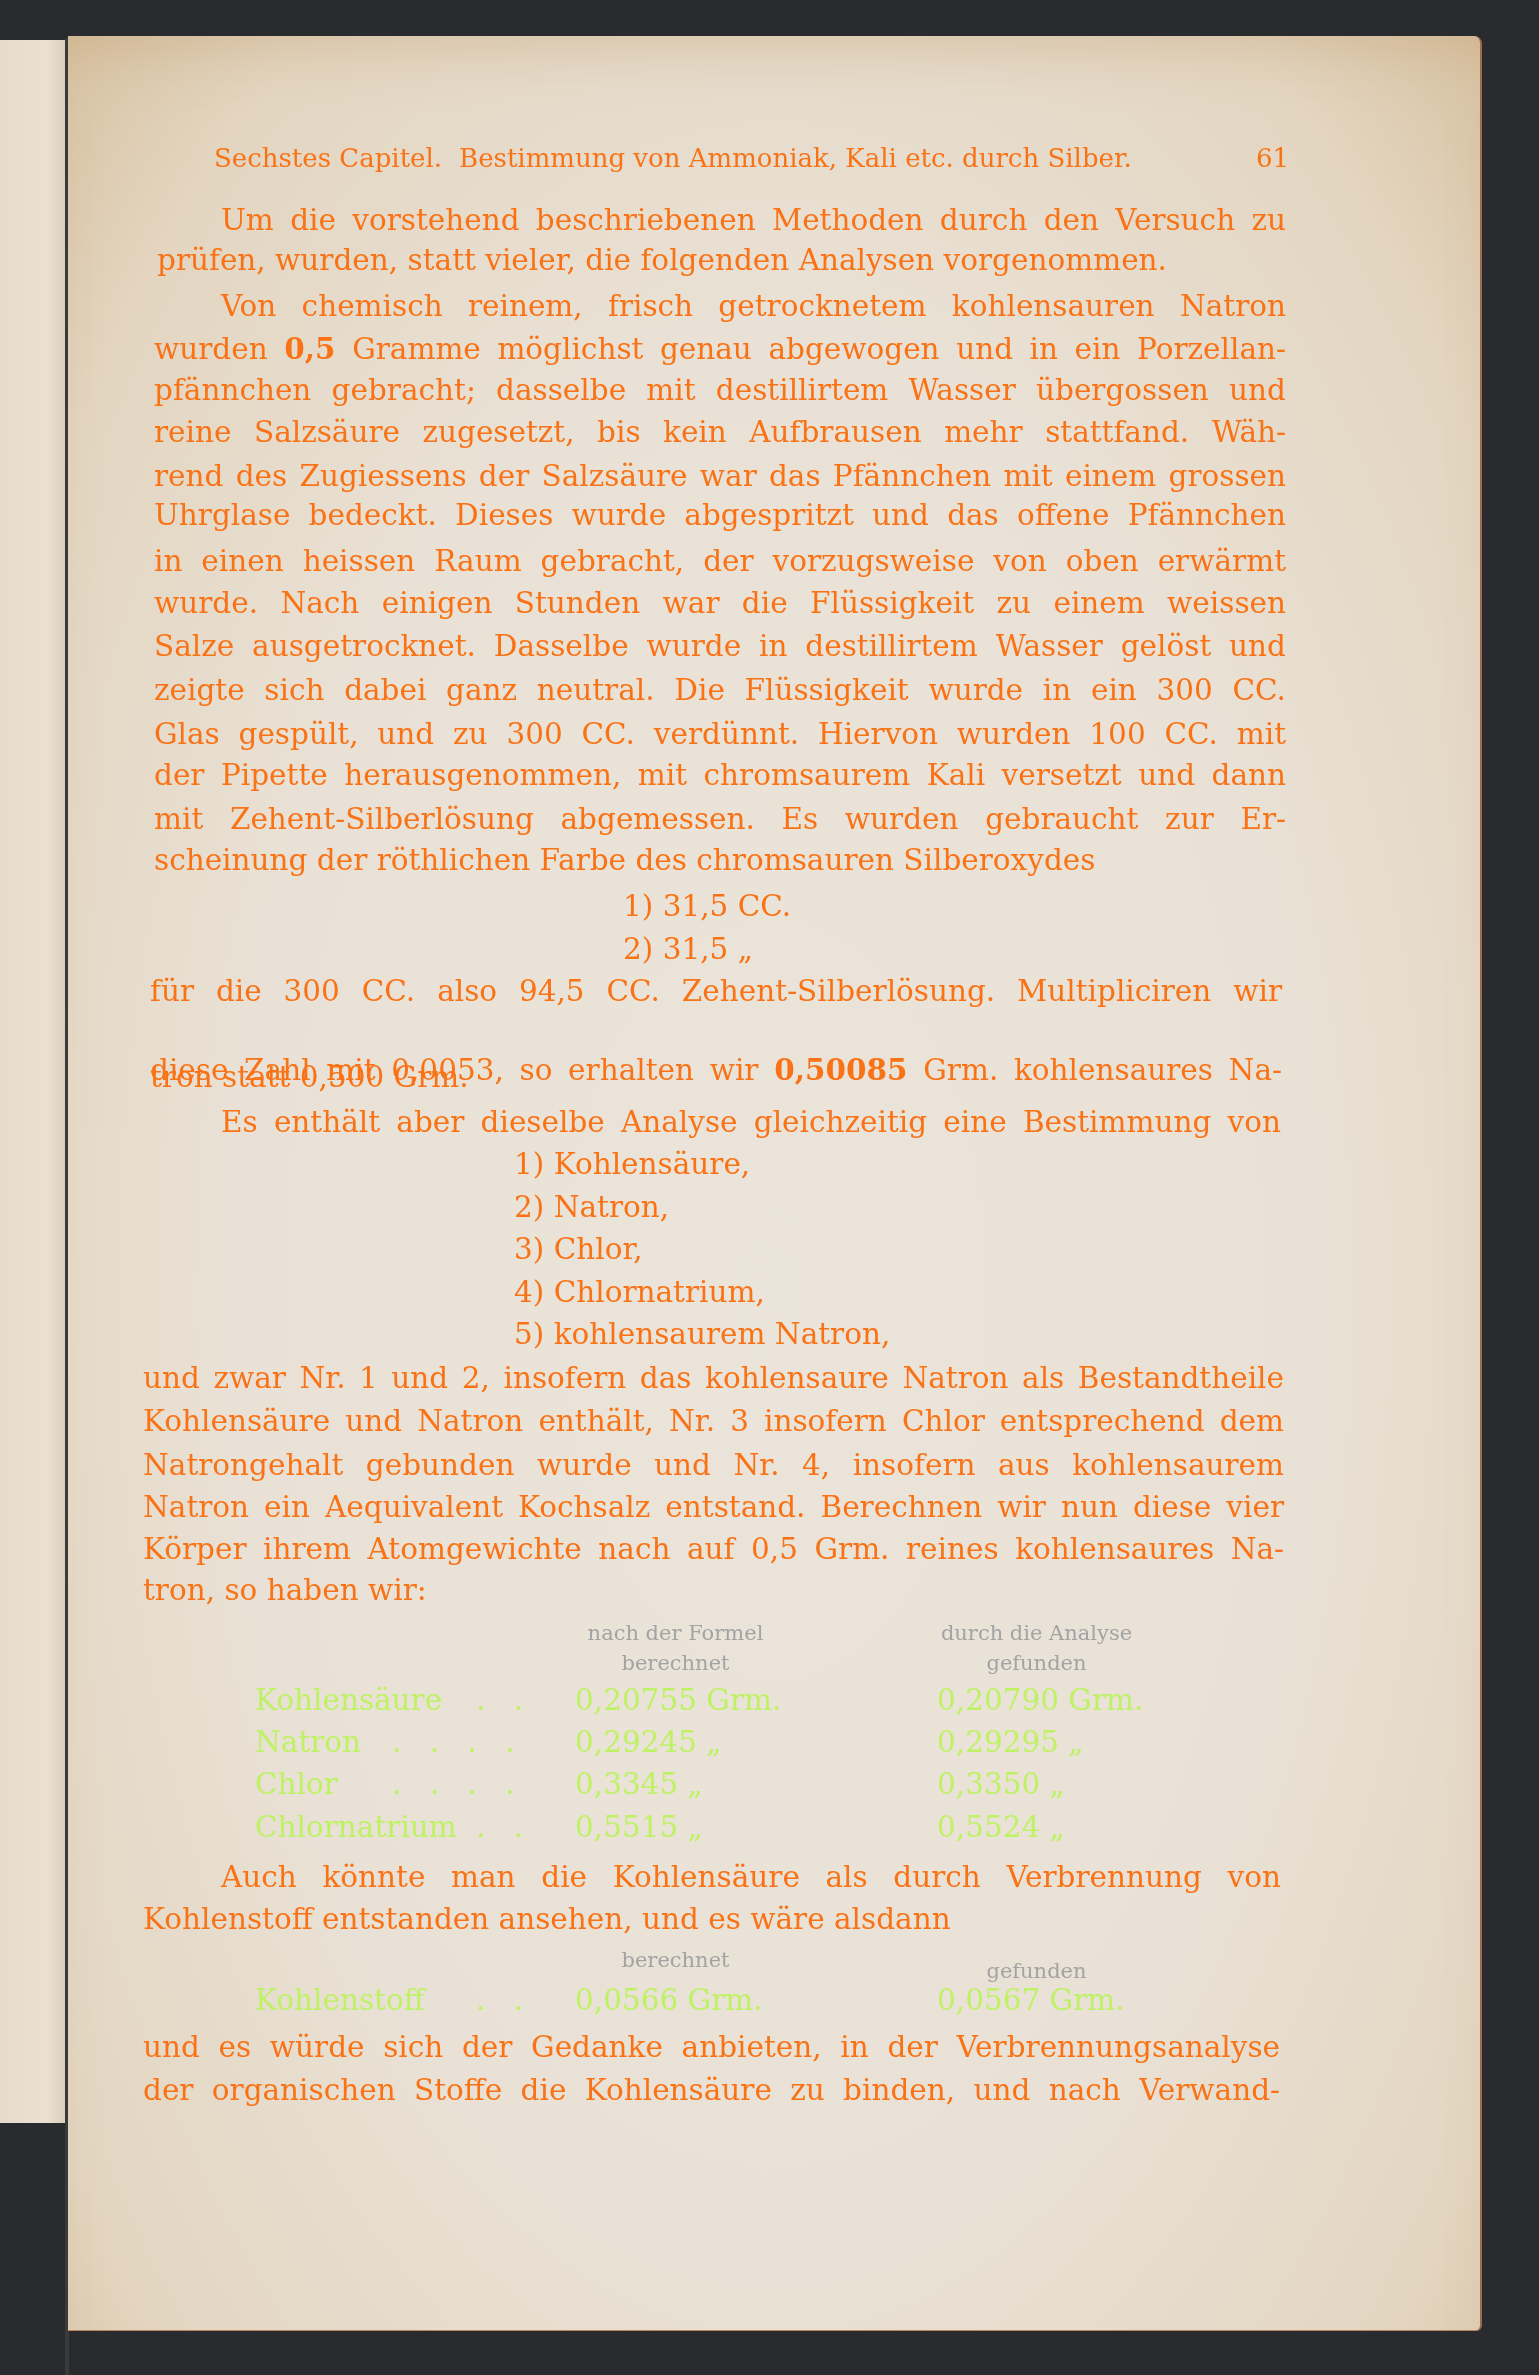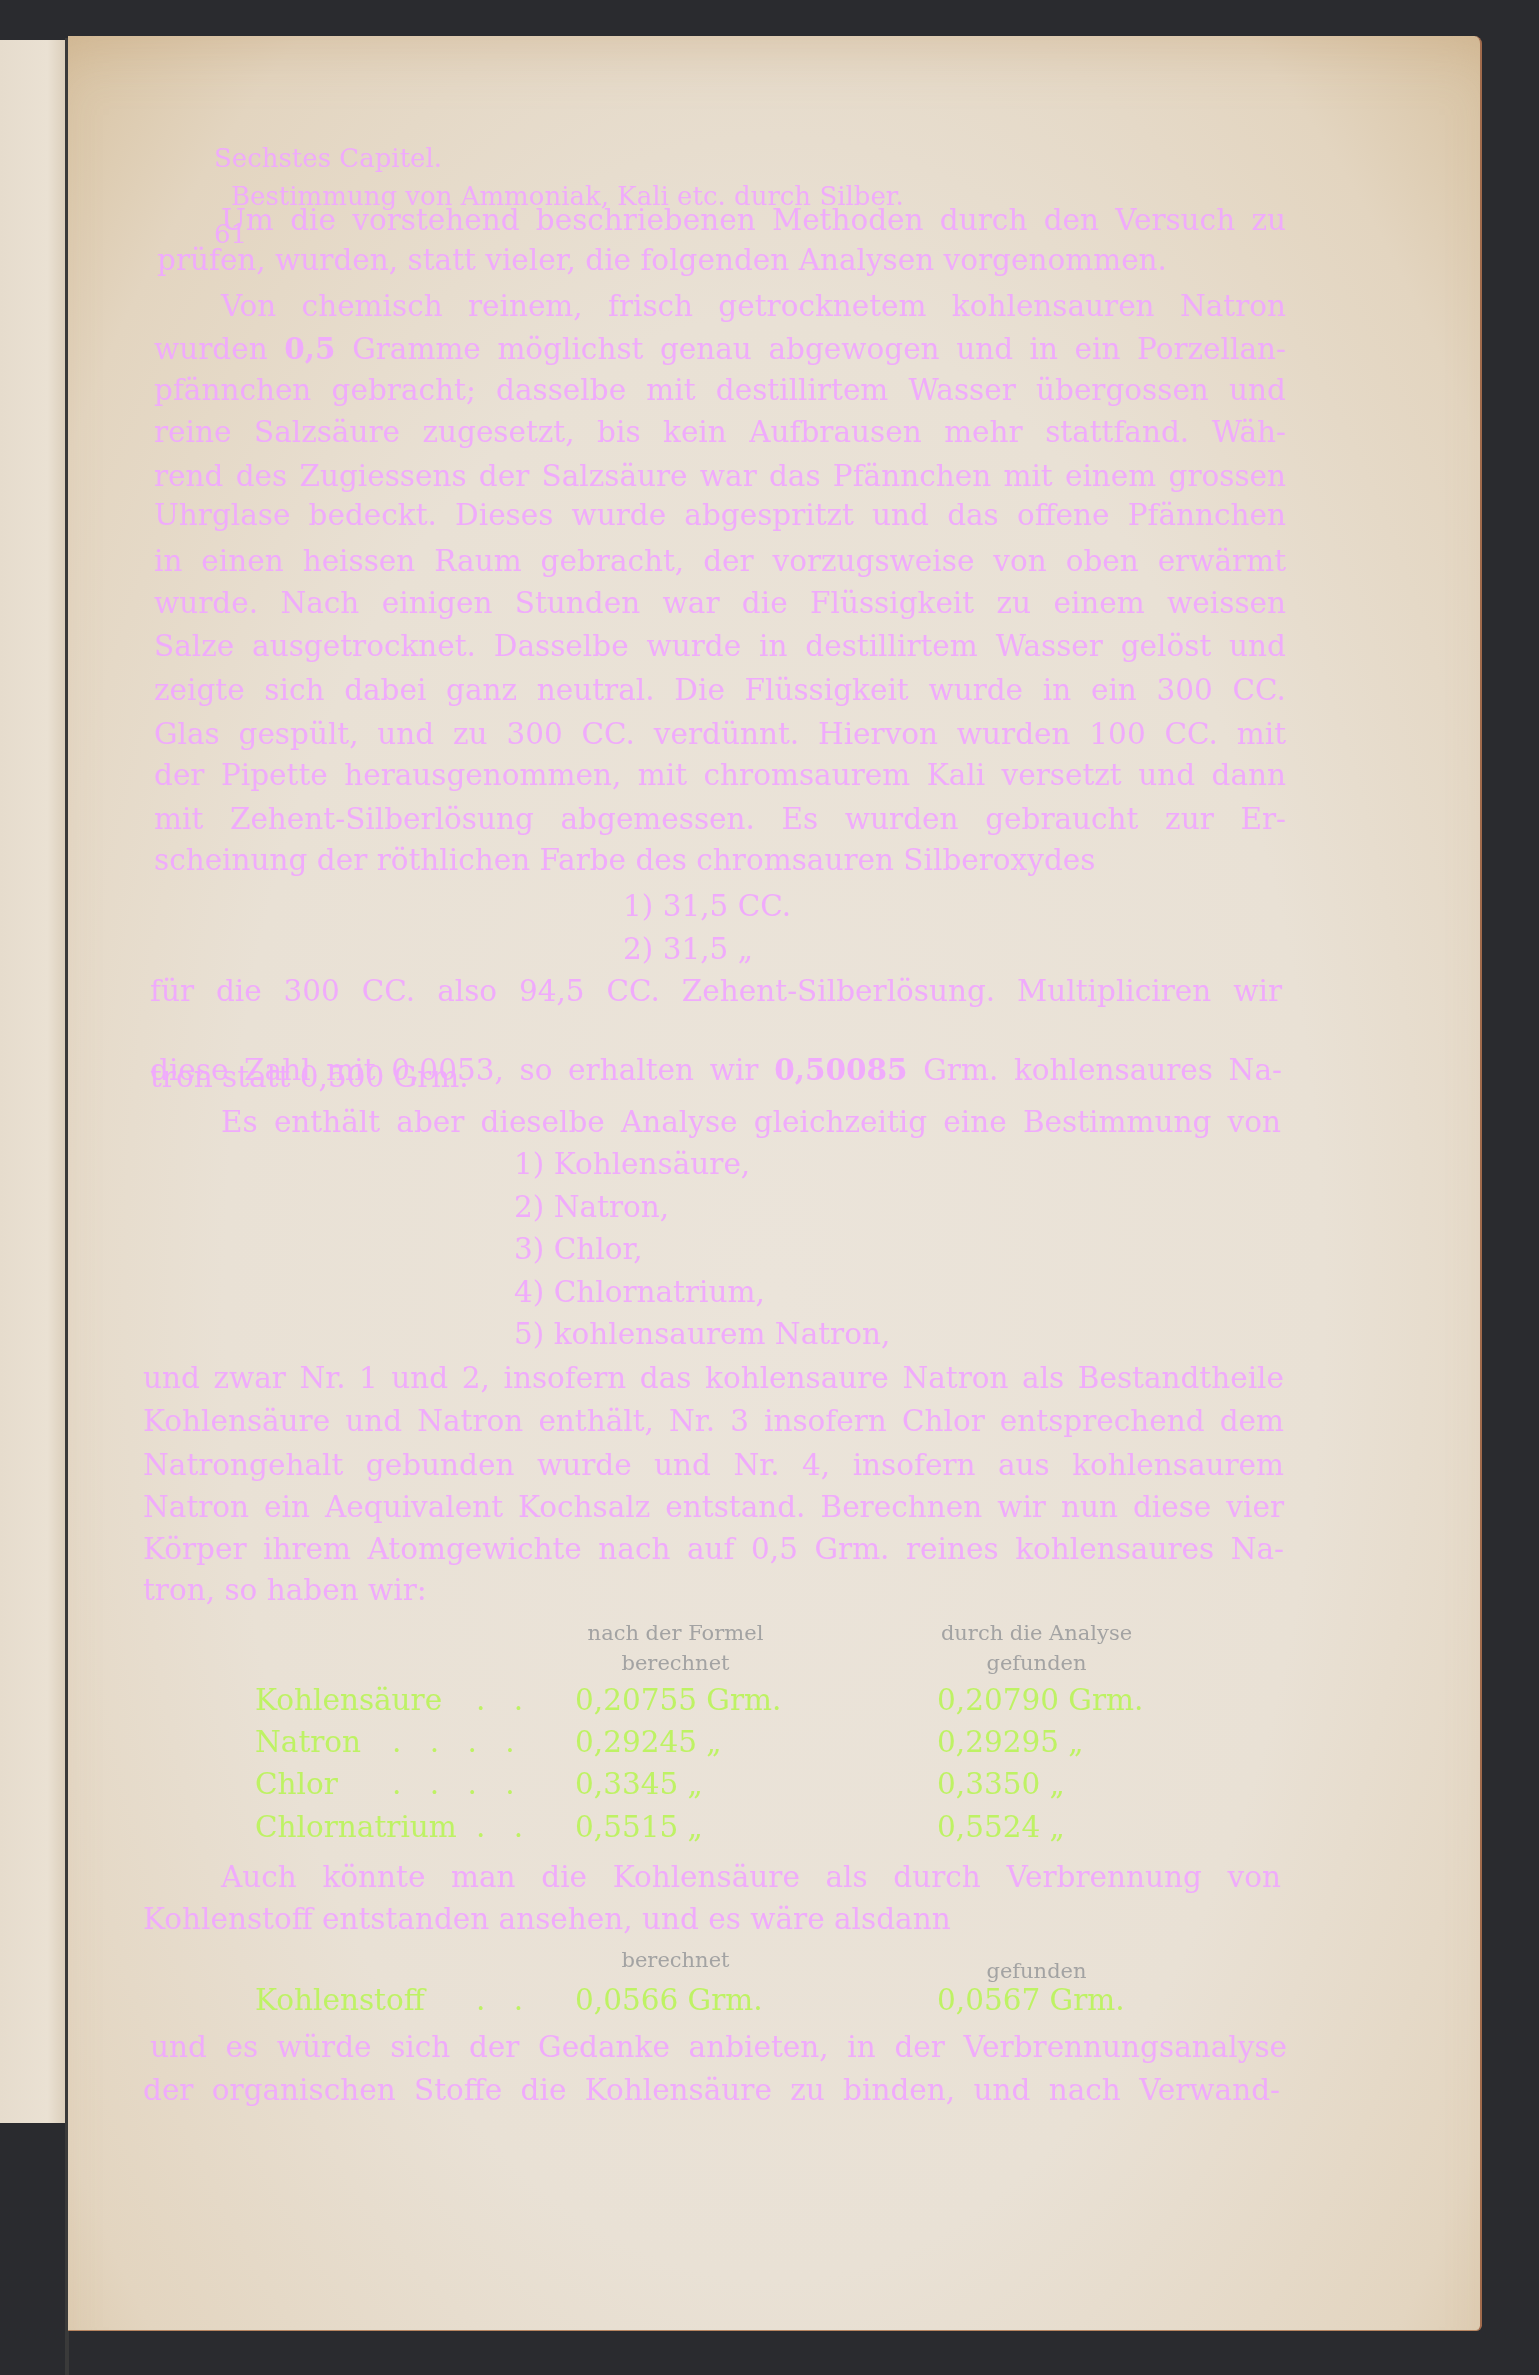--- a/index.html
+++ b/index.html
@@ -20,25 +20,24 @@
     position: absolute; left: 68px; top: 36px; width: 1412px; height: 2294px;
     background: radial-gradient(ellipse at 50% 55%, #ebe4da 0%, #e9e1d5 55%, #e3d5c0 85%, #d8c3a3 100%);
     border-right: 2.9px solid #a06a4c;
     border-bottom: 1.9px solid #b78560;
     border-top-right-radius: 7.6px;
     border-bottom-right-radius: 5.7px;
     box-shadow: inset 0 38px 57px -28.5px rgba(190,150,100,0.35);
   }
   .ln {
     position: absolute; white-space: nowrap;
-    color: #f0abfc;
+    color: #f97316;
     font-size: 29.5px; line-height: 38px;
     letter-spacing: 0px;
     transform-origin: left center;
-    flex-direction: column;
   }
   .hdr { font-size: 26px; }
   .bold { font-weight: bold; }
   .col { position: absolute; white-space: nowrap; font-size: 29.5px; line-height: 38px; color: #bef264; }
   .colsmall { position: absolute; white-space: nowrap; font-size: 21px; line-height: 28.5px; color: #a3a3a3; text-align: center; }
 </style>
 </head>
 <body>
 
 <div class="left-page"></div>
@@ -141,15 +140,15 @@
   <div id="table2-rows">
       <div>
         <div class="col" style="left: 255px; top: 1981px;">Kohlenstoff</div>
         <div class="col" style="left: 476px; top: 1981px; letter-spacing: 9.5px;">. .</div>
         <div class="col" style="left: 575px; top: 1981px;">0,0566 Grm.</div>
         <div class="col" style="left: 937px; top: 1981px;">0,0567 Grm.</div>
       </div>
     </div>
 </div>
 
-<div class="ln" style="left:143px; top:2028px; width:1137px; text-align:justify; text-align-last:justify;margin-left:7px;">und es würde sich der Gedanke anbieten, in der Verbrennungsanalyse</div>
+<div class="ln" style="left:143px; top:2028px; width:1137px; text-align:justify; text-align-last:justify;">und es würde sich der Gedanke anbieten, in der Verbrennungsanalyse</div>
 <div class="ln" style="left:143px; top:2071px; width:1137px; text-align:justify; text-align-last:justify;">der organischen Stoffe die Kohlensäure zu binden, und nach Verwand-</div>
 
 
 </body></html>

